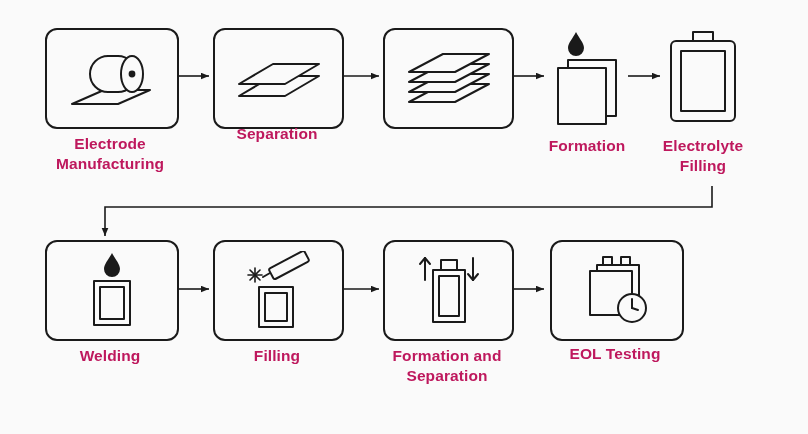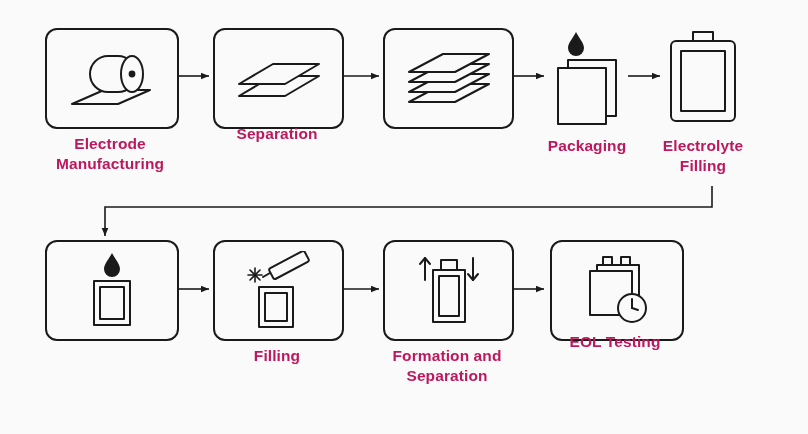--- a/index.html
+++ b/index.html
@@ -57,40 +57,41 @@
     </span>
   </div>
 
   <div class="icon-free" style="left:546px;top:28px;width:78px;height:97px;">
     <svg width="78" height="97" viewBox="0 0 78 97" fill="none" stroke="#1a1a1a" stroke-width="2" stroke-linejoin="round" stroke-linecap="round">
       <path d="M30,4 C27,10 22,15 22,20 a8,8 0 0 0 16,0 C38,15 33,10 30,4 Z" fill="#1a1a1a" stroke="none"></path>
       <rect x="22" y="32" width="48" height="56" fill="#fafafa"></rect>
       <rect x="12" y="40" width="48" height="56" fill="#fafafa"></rect>
     </svg>
   </div>
-  <div class="node-label" style="left:517px;top:136px;width:140px;">Packaging</div>
+  <div class="node-label" style="left:517px;top:136px;width:140px;">Formation</div>
 
   <div class="icon-free" style="left:664px;top:28px;width:78px;height:97px;">
     <svg width="78" height="97" viewBox="0 0 78 97" fill="none" stroke="#1a1a1a" stroke-width="2" stroke-linejoin="round" stroke-linecap="round">
       <rect x="29" y="4" width="20" height="11" fill="#fafafa"></rect>
       <rect x="7" y="13" width="64" height="80" rx="5" fill="#fafafa"></rect>
       <rect x="17" y="23" width="44" height="60" fill="#fafafa"></rect>
     </svg>
   </div>
   <div class="node-label" style="left:650px;top:136px;width:106px;">Electrolyte Filling</div>
 
   <div class="node-box" style="left:45px;top:240px;width:130px;height:97px;">
     <span>
       <svg width="60" height="80" viewBox="0 0 60 80" fill="none" stroke="#1a1a1a" stroke-width="2" stroke-linejoin="round" stroke-linecap="round">
         <path d="M30,2 C27,8 22,13 22,18 a8,8 0 0 0 16,0 C38,13 33,8 30,2 Z" fill="#1a1a1a" stroke="none"></path>
         <rect x="12" y="30" width="36" height="44" fill="#fafafa"></rect>
         <rect x="18" y="36" width="24" height="32" fill="#fafafa"></rect>
       </svg>
     </span>
   </div>
+  <div class="node-label" style="left:40px;top:346px;width:140px;">Welding</div>
 
   <div class="node-box" style="left:213px;top:240px;width:127px;height:97px;">
     <span>
       <svg width="84" height="80" viewBox="0 0 84 80" fill="none" stroke="#1a1a1a" stroke-width="2" stroke-linejoin="round" stroke-linecap="round">
         <rect x="32" y="8" width="40" height="12" rx="2" transform="rotate(-28 52 14)" fill="#fafafa"></rect>
         <line x1="33" y1="22" x2="26" y2="26"></line>
         <g stroke-width="1.6">
           <line x1="18" y1="17" x2="18" y2="31"></line>
           <line x1="11" y1="24" x2="25" y2="24"></line>
           <line x1="13" y1="19" x2="23" y2="29"></line>
@@ -126,21 +127,21 @@
         <rect x="26" y="4" width="9" height="8" fill="#fafafa"></rect>
         <rect x="44" y="4" width="9" height="8" fill="#fafafa"></rect>
         <rect x="20" y="12" width="42" height="44" fill="#fafafa"></rect>
         <rect x="13" y="18" width="42" height="44" fill="#fafafa"></rect>
         <circle cx="55" cy="55" r="14" fill="#fafafa"></circle>
         <line x1="55" y1="55" x2="55" y2="46"></line>
         <line x1="55" y1="55" x2="61" y2="57"></line>
       </svg>
     </span>
   </div>
-  <div class="node-label" style="left:545px;top:332px;width:140px;">EOL Testing</div>
+  <div class="node-label" style="left:545px;top:344px;width:140px;">EOL Testing</div>
 
   <svg class="overlay" width="808" height="434" viewBox="0 0 808 434">
     <defs>
       <marker id="ah" markerUnits="userSpaceOnUse" markerWidth="10" markerHeight="8" refX="8.5" refY="3.5" orient="auto">
         <path d="M0,0 L8.5,3.5 L0,7 Z" fill="#1a1a1a"></path>
       </marker>
     </defs>
     <g stroke="#1a1a1a" stroke-width="1.6" fill="none">
       <line x1="179" y1="76" x2="209" y2="76" marker-end="url(#ah)"></line>
       <line x1="344" y1="76" x2="379" y2="76" marker-end="url(#ah)"></line>

